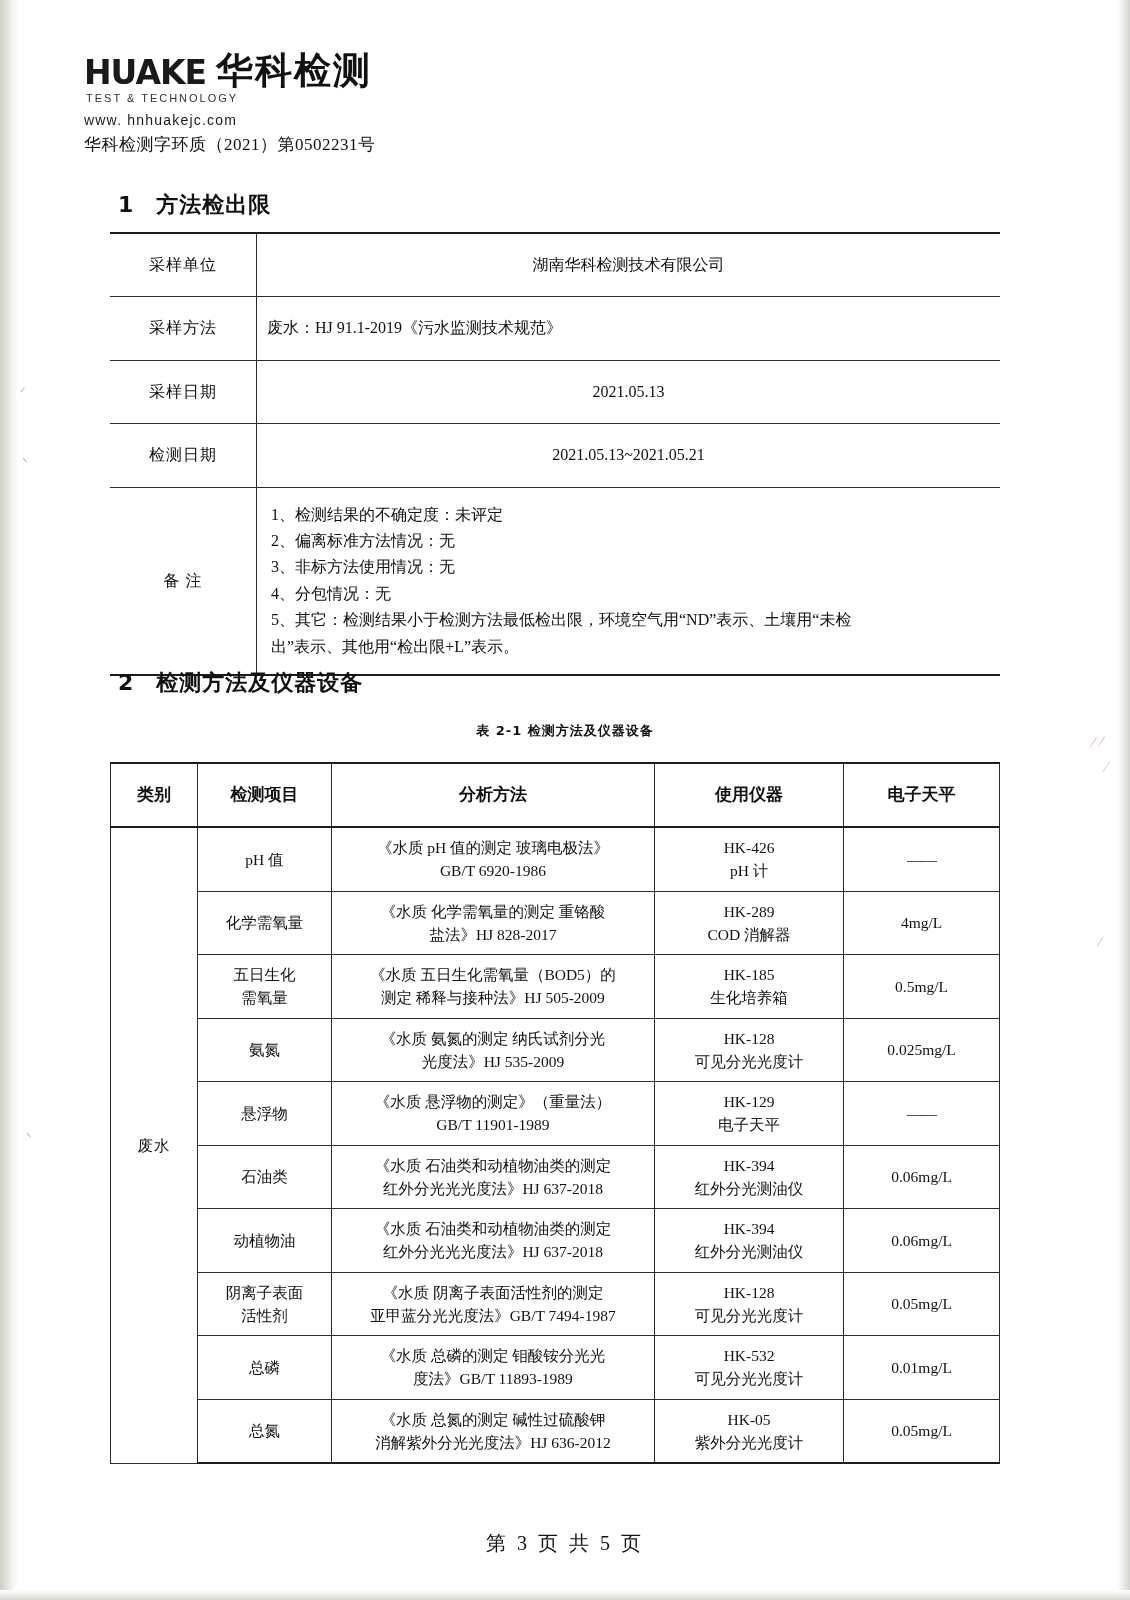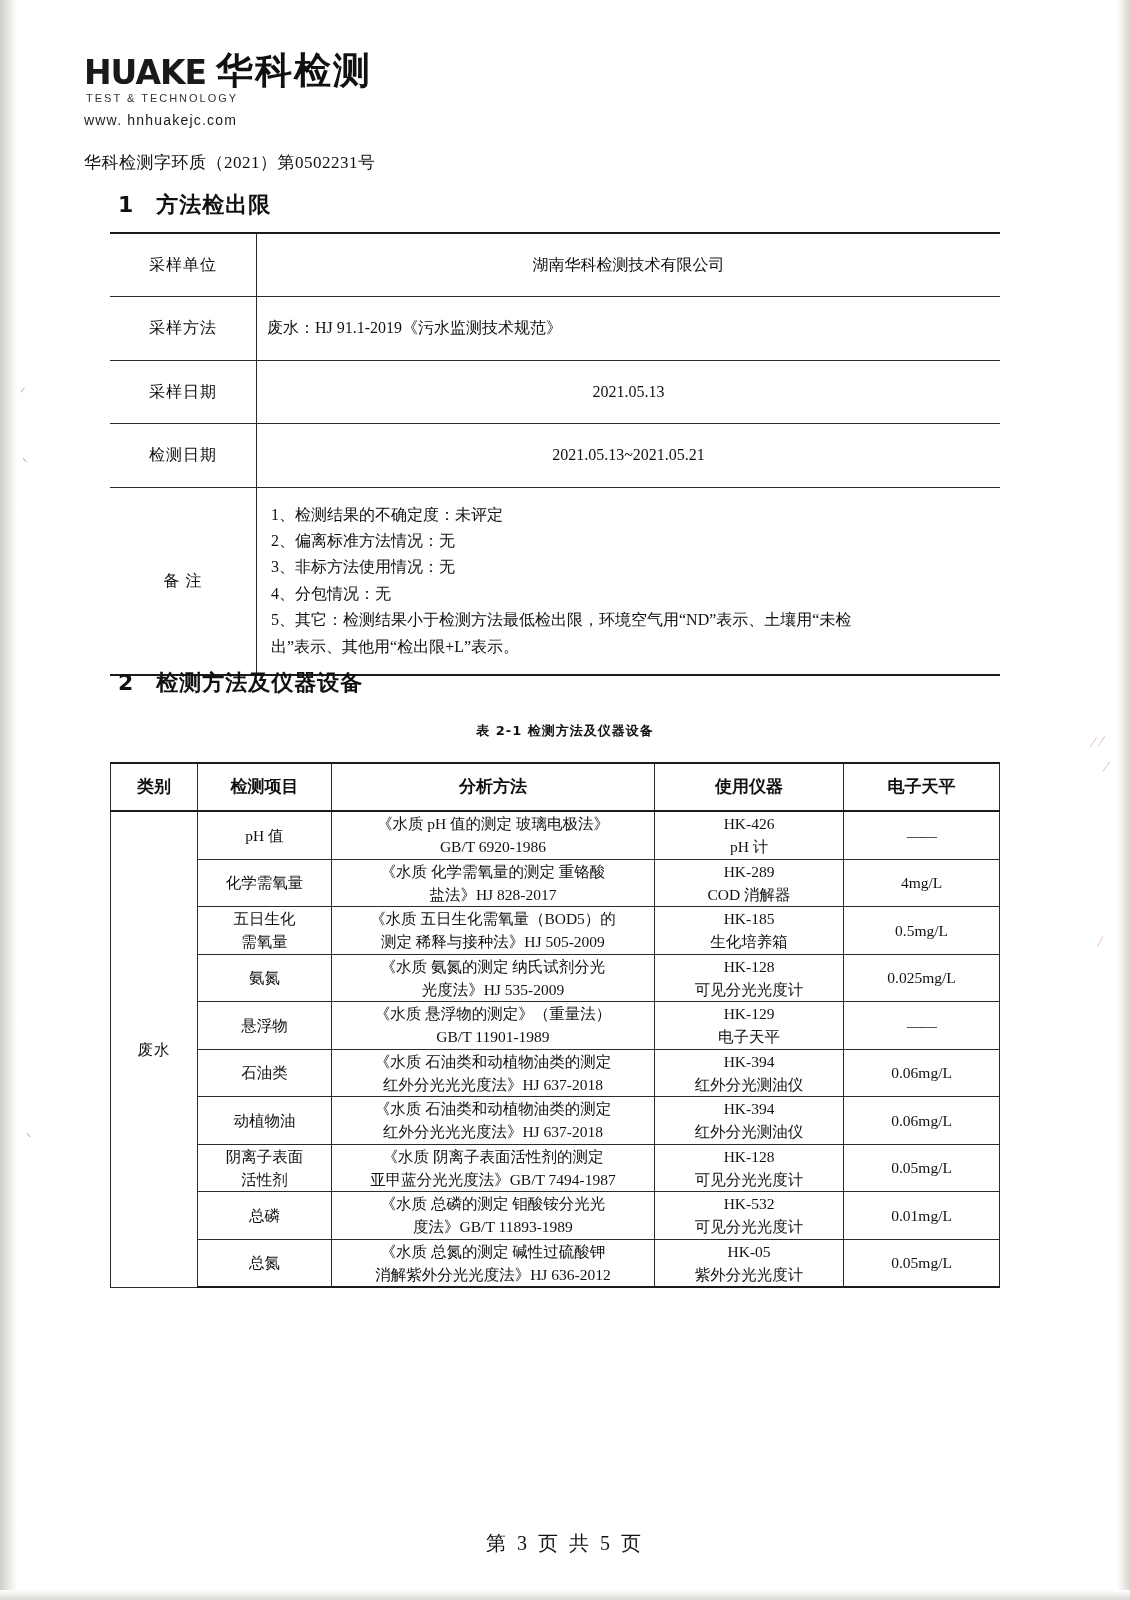--- a/index.html
+++ b/index.html
@@ -80,21 +80,21 @@
   .logo-url {
     font-family: "Liberation Sans", sans-serif;
     font-size: 14px;
     letter-spacing: 1.2px;
     color: #1a1a1a;
     margin-top: 8px;
   }
   .report-no {
     position: absolute;
     left: 84px;
-    top: 151px;
+    top: 133px;
     font-size: 17px;
     letter-spacing: 0.5px;
     color: #111;
   }
 
   
   .sec-head {
     position: absolute;
     font-family: "DejaVu Sans", sans-serif;
     font-weight: bold;
@@ -146,21 +146,21 @@
     font-size: 13px;
     letter-spacing: 1px;
   }
   .t-method {
     left: 110px;
     top: 762px;
     width: 890px;
   }
   .t-method th, .t-method td {
     border: 1px solid #2b2b2b;
-    padding: 0 4px;
+    padding: 8px 4px;
     text-align: center;
     vertical-align: middle;
     line-height: 1.5;
     font-weight: normal;
   }
   .t-method thead th {
     font-family: "DejaVu Sans", sans-serif;
     font-weight: bold;
     font-size: 17px;
     height: 46px;

